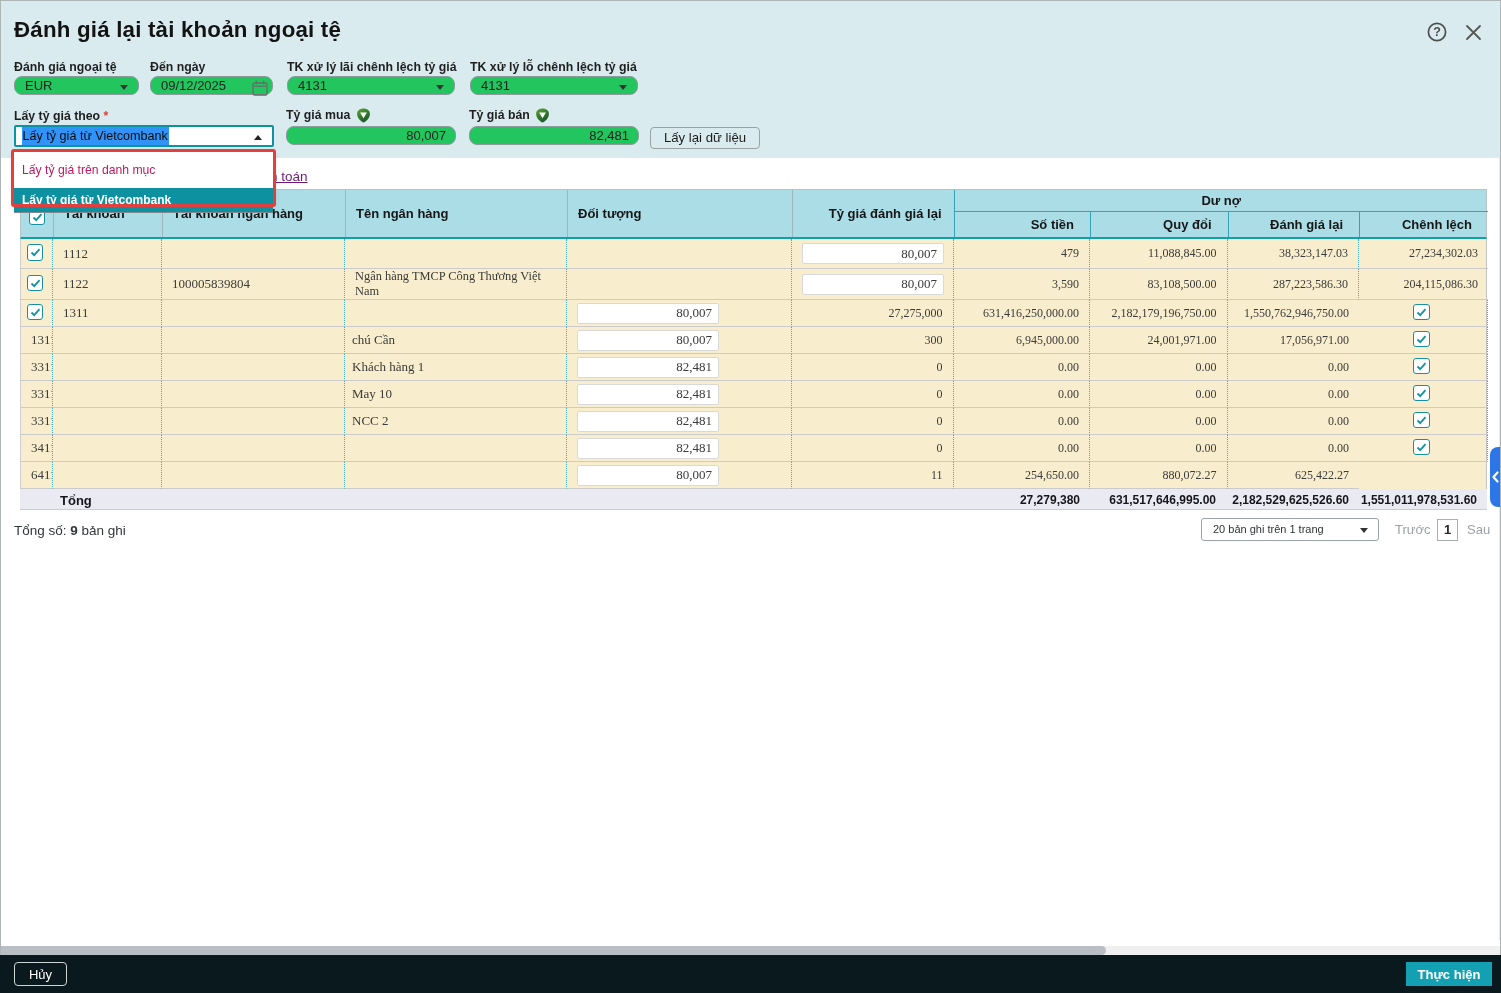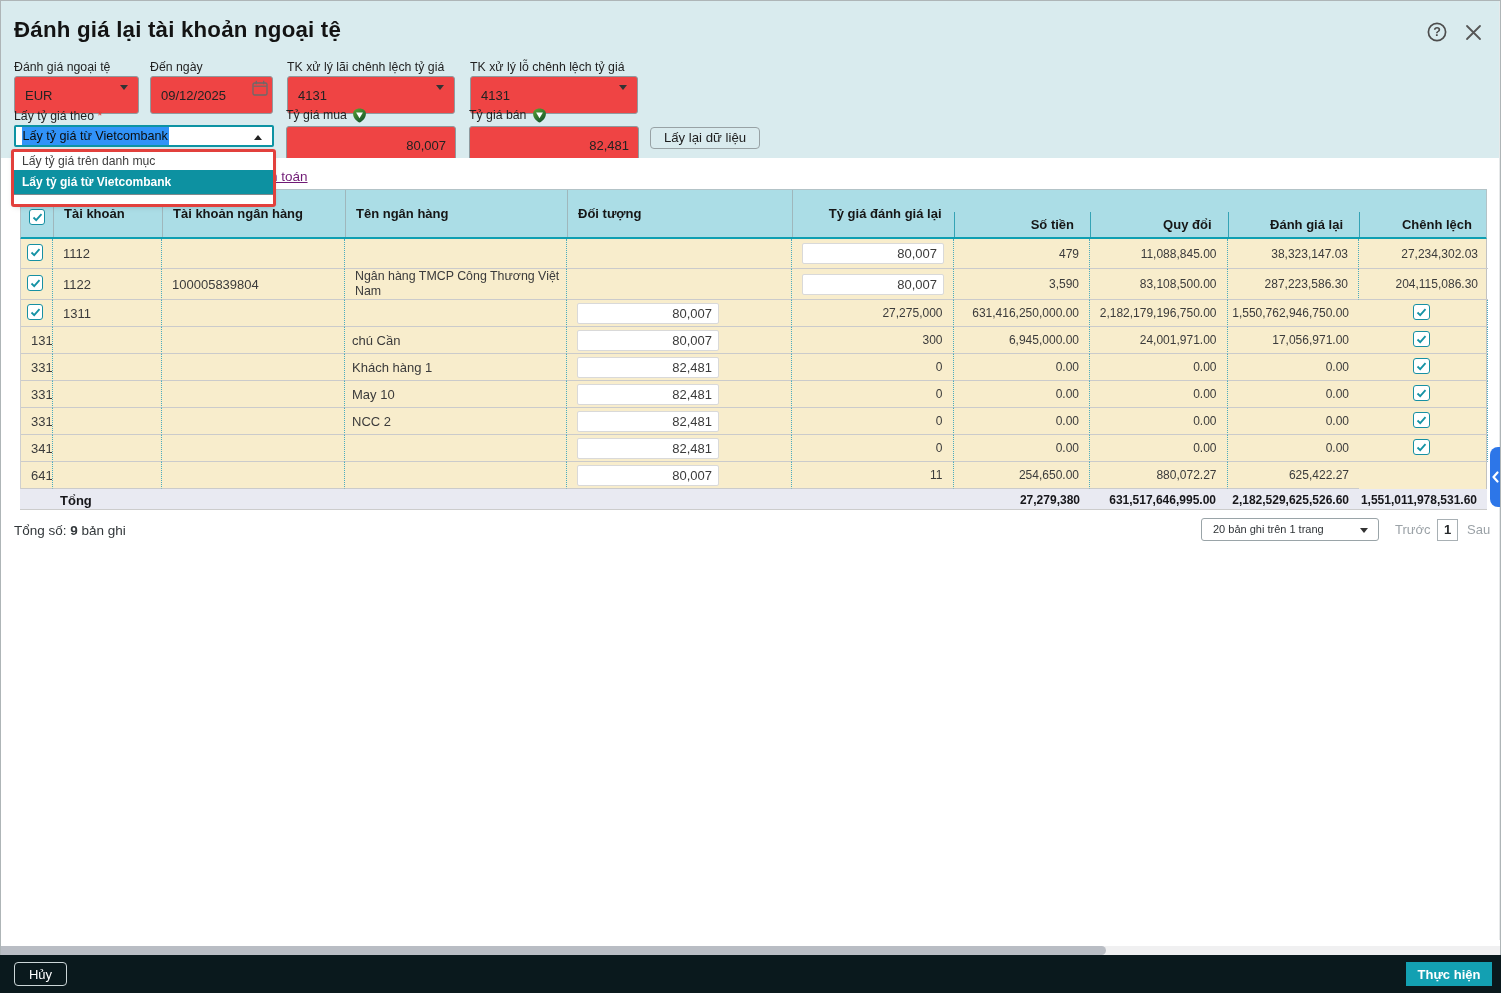--- a/index.html
+++ b/index.html
@@ -2,22 +2,22 @@
 <html><head>
 <meta charset="utf-8">
 <style>
   * { margin:0; padding:0; box-sizing:border-box; }
   html,body { width:1501px; height:993px; }
   body { font-family:"Liberation Sans", sans-serif; background:#fff; position:relative; overflow:hidden; }
   .abs { position:absolute; }
   
   .topbg { left:0; top:0; width:1501px; height:158px; background:#d9ebee; }
   .title { left:14px; top:17px; font-size:22.3px; font-weight:700; color:#131313; letter-spacing:0.2px; }
-  .lbl { font-size:12.3px; font-weight:400; color:#1f1f1f; white-space:nowrap; }
-  .inp { background:#ef4444; border:1px solid #8f9a9e; border-radius:3px; height:38px;
+  .lbl { font-size:12.3px; font-weight:700; color:#1f1f1f; white-space:nowrap; }
+  .inp { background:#22c55e; border:1px solid #8f9a9e; border-radius:8px; height:19px;
          font-size:13px; color:#222; display:flex; align-items:center; }
   .inp .tx { padding-left:10px; }
   .caret { width:0; height:0; border-left:4.5px solid transparent; border-right:4.5px solid transparent;
            border-top:5px solid #333; position:absolute; right:10px; top:8px; }
   .caret-up { width:0; height:0; border-left:4.5px solid transparent; border-right:4.5px solid transparent;
            border-bottom:5px solid #222; position:absolute; right:10px; top:8px; }
   .red { color:#e03b36; }
   
   .band { left:0; top:158px; width:1501px; height:31px; background:#fff; }
   .linktoan { left:270px; top:168.5px; font-size:13.5px; color:#701a75;text-decoration:underline; }
@@ -33,21 +33,21 @@
   .thead .hr { justify-content:flex-end; padding-right:12px; }
   .thead .duno { grid-column:7/11; grid-row:1; display:flex; align-items:center; justify-content:center;
                  border-left:1px solid #35a3b5; border-bottom:1px solid #35a3b5; }
   .thead .sub { grid-row:2; display:flex; align-items:center; justify-content:flex-end; padding-right:16px;
                 border-left:1px solid #35a3b5; }
   .thead .sub.s1 { border-left:1px solid #35a3b5; }
   .tbody { left:20px; top:239px; width:1467px; display:grid;
            grid-template-columns:32px 109px 183px 222px 225px 161.5px 136.5px 137.5px 131.5px 129px;
            grid-template-rows:30px 31px 27px 27px 27px 27px 27px 27px 27px;
            background:#f8edcc; border-left:1px solid #cfcfcf; border-right:1px solid #c2c2c2;
-           font-size:13px; color:#3b3b3b; }
+           font-size:13px; color:#3b3b3b;font-family:Liberation Serif, serif; }
   .tbody .c { border-right:1px dotted #4aabbd; border-bottom:1px solid #cbcbcb;
               display:flex; align-items:center; overflow:hidden; white-space:nowrap; }
   .tbody .c.last { border-right:none; }
   .tbody .cl { padding-left:10px; }
   .tbody .cr { justify-content:flex-end; padding-right:10px; font-size:12px; }
   .tbody .cc { justify-content:center; }
   .tbody .cc .cb { margin-right:3px; margin-bottom:2px; }
   .tbody .wrap2 { white-space:normal; line-height:15px; align-items:center; font-size:12.4px; }
   .cellinp { background:#fff; border:1px solid #d9d9d9; border-radius:2px; height:21px; width:142px;
              margin-left:10px; display:flex; align-items:center; justify-content:flex-end;
@@ -78,21 +78,21 @@
   .rtoggle svg { position:absolute; left:1px; top:24px; }
   .redge { left:1499px; top:0; width:2px; height:940px; background:#e7e9ea; }
   .frame { left:0; top:0; width:1501px; height:955px; border:1px solid #aeb5b7; border-bottom:none; pointer-events:none; z-index:60; }
   
   .combo { left:14px; top:125px; width:259.5px; height:22px; background:#fff; border:2px solid #0d93a3;
            border-radius:2px; z-index:40; display:flex; align-items:center; }
   .combo .sel { margin-left:5.5px; background:#3193f8; color:#0c0c0c; font-size:12.6px; padding:2px 1px; }
   .redrect { left:11px; top:149px; width:265px; height:58px; border:3px solid #e2403c; border-radius:3px; z-index:42; }
   .ddlist { left:14px; top:152px; width:259px; height:52px; background:#fff; z-index:41;
             box-shadow:0 2px 6px rgba(0,0,0,0.25); }
-  .ddlist .o1 { height:18px; display:flex; align-items:center; padding-left:8px; font-size:12.2px; color:#404040; background:#fff; }
+  .ddlist .o1 { height:36px; display:flex; align-items:center; padding-left:8px; font-size:12.2px; color:#be185d; background:#fff; }
   .ddlist .o2 { height:25px; display:flex; align-items:center; padding-left:8px; font-size:12px; color:#fff; font-weight:700; background:#0d91a1; border-bottom:1px solid #7e8a8d; }
 </style>
 </head>
 <body>
   <div class="abs topbg"></div>
   <div class="abs title">Đánh giá lại tài khoản ngoại tệ</div>
 
   <svg class="abs" style="left:1427px;top:22px" width="20" height="20" viewBox="0 0 20 20">
     <circle cx="10" cy="10" r="8.6" fill="none" stroke="#4d4d4d" stroke-width="1.7"></circle>
     <text x="10" y="14.4" font-size="12.5" font-weight="700" fill="#4d4d4d" text-anchor="middle" font-family="Liberation Sans">?</text>
@@ -170,20 +170,21 @@
       <svg width="11" height="9" viewBox="0 0 11 9">
           <path d="M1.5 4.5 L4.2 7.2 L9.5 1.2" fill="none" stroke="#1492a4" stroke-width="1.8"></path>
         </svg>
     </span>
     </div>
     <div class="hc hl">Tài khoản</div>
     <div class="hc hl">Tài khoản ngân hàng</div>
     <div class="hc hl">Tên ngân hàng</div>
     <div class="hc hl">Đối tượng</div>
     <div class="hc hr">Tỷ giá đánh giá lại</div>
+    <div class="duno">Dư nợ</div>
     <div class="sub s1">Số tiền</div>
     <div class="sub">Quy đổi</div>
     <div class="sub">Đánh giá lại</div>
     <div class="sub">Chênh lệch</div>
   </div>
 
   <div class="abs tbody">
     <div class="c cc">
       <span class="cb">
         <svg width="11" height="9" viewBox="0 0 11 9">

